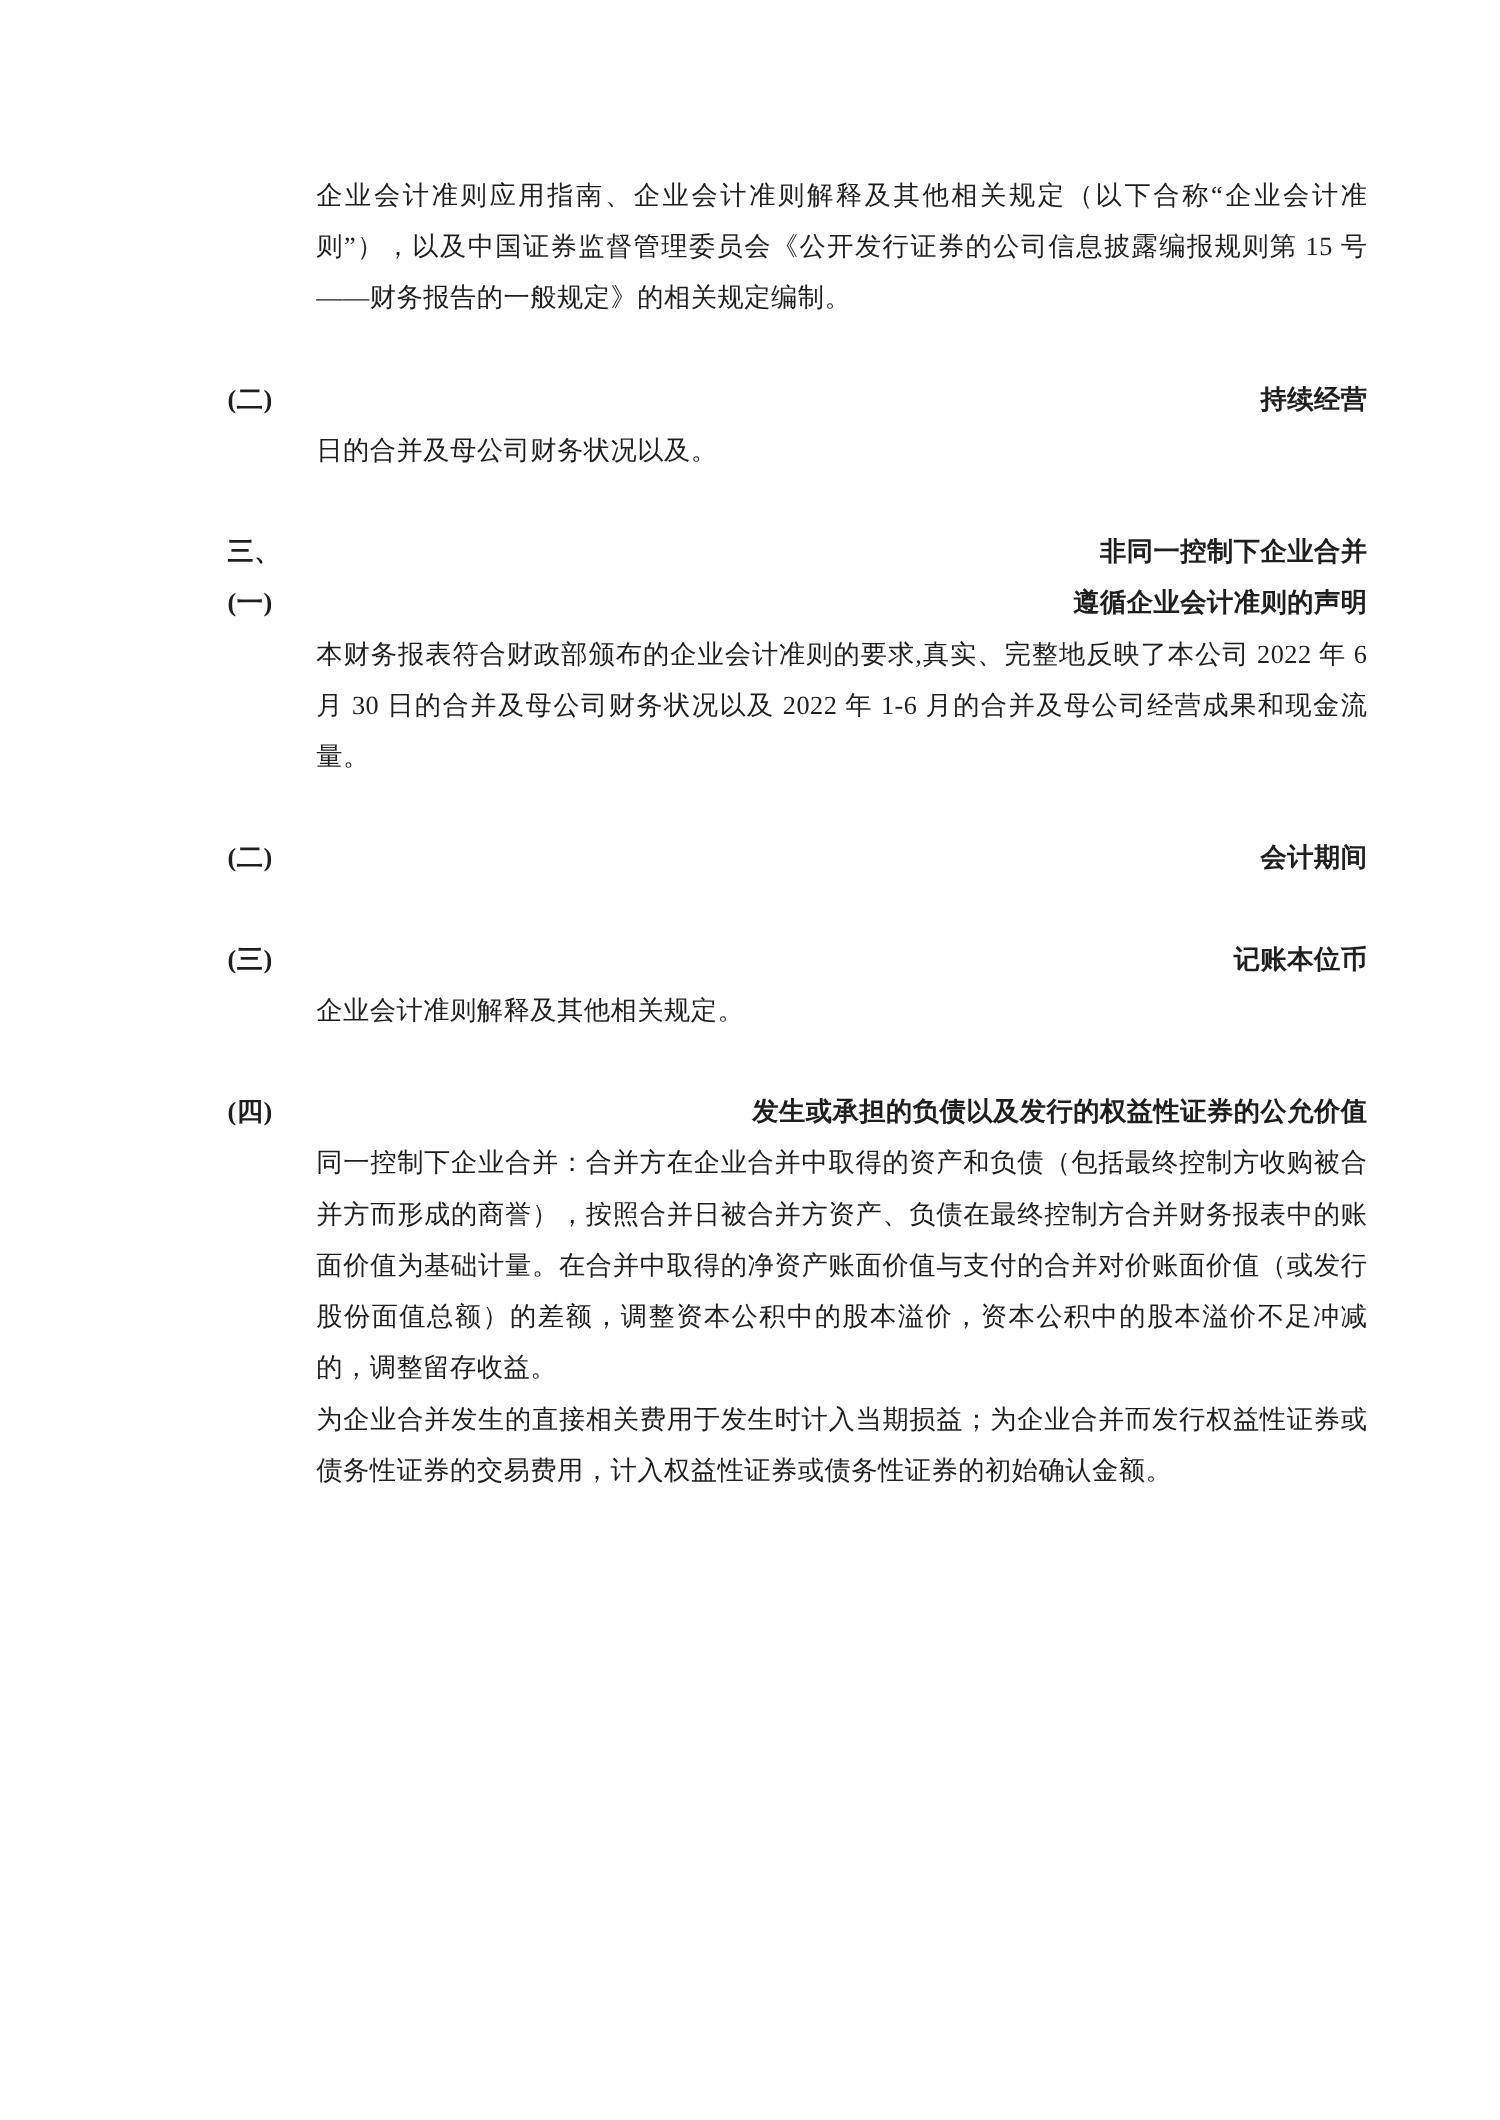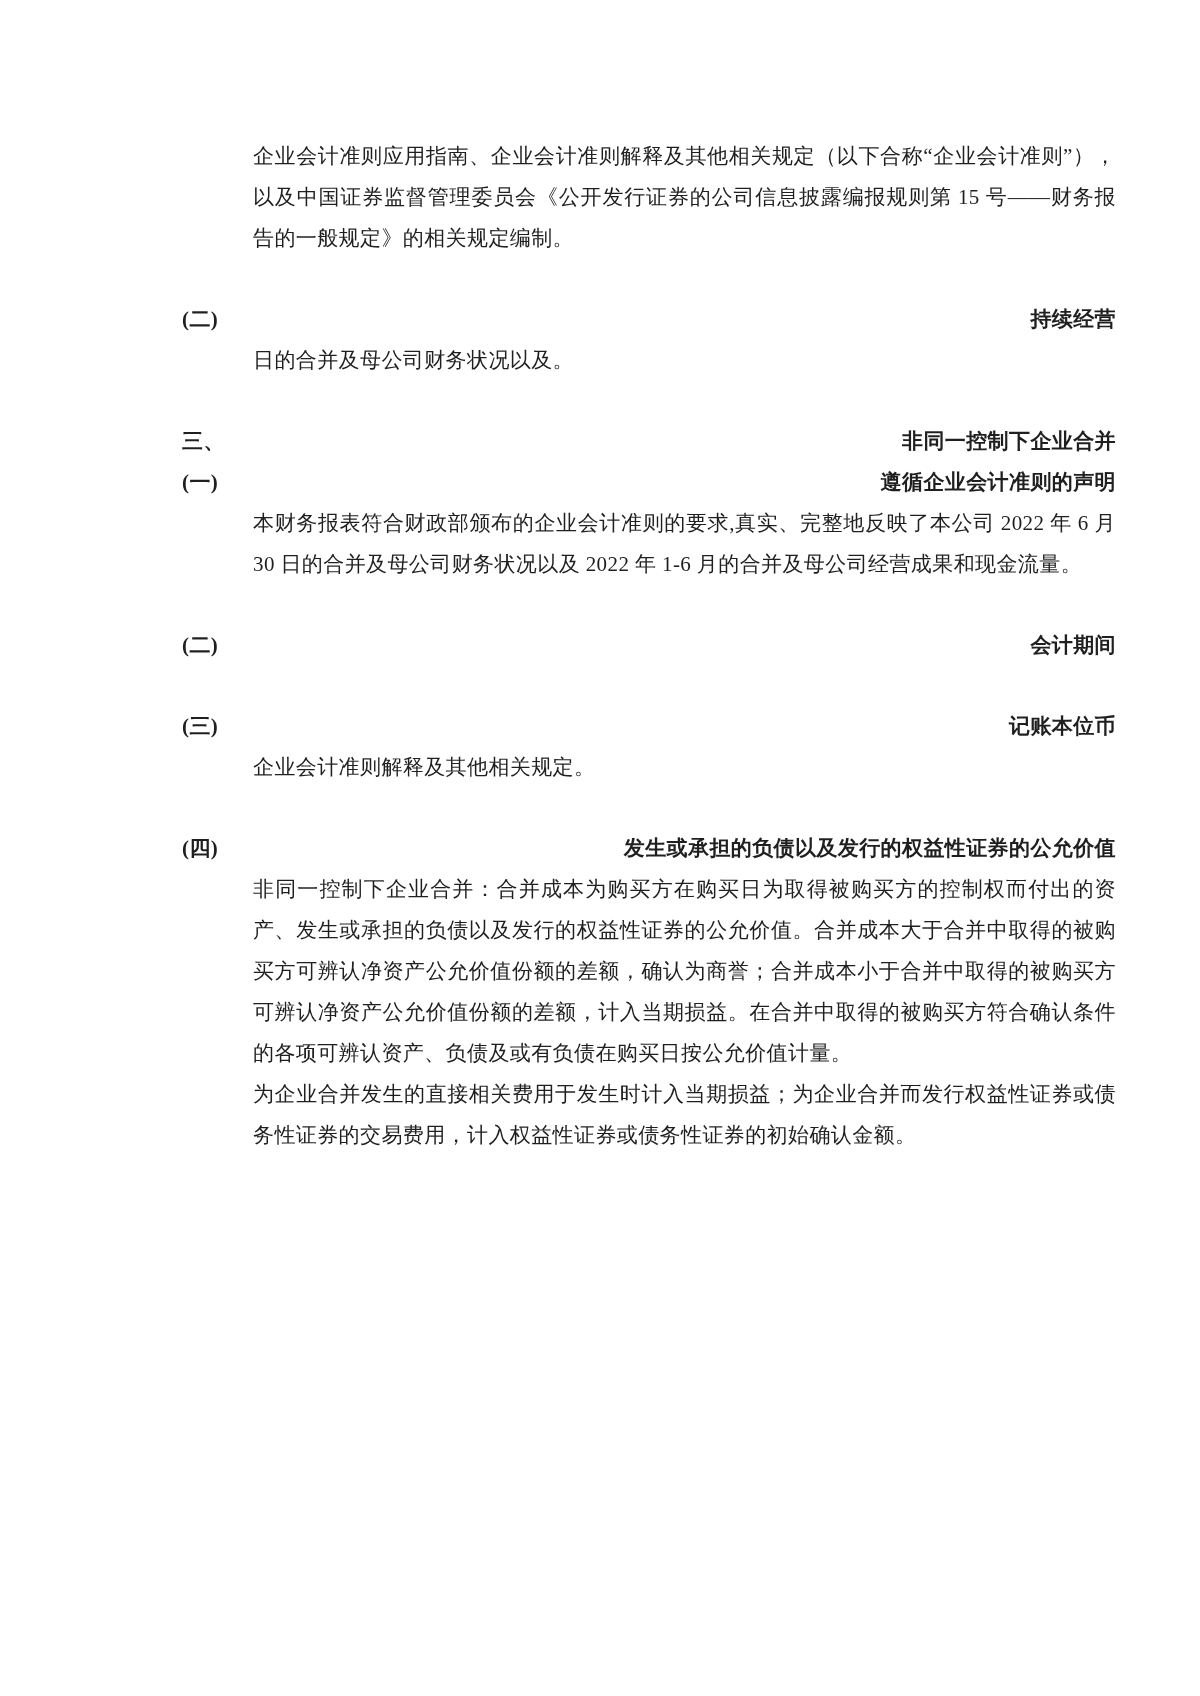--- a/index.html
+++ b/index.html
@@ -9,21 +9,21 @@
     height: 1696px;
     background: #ffffff;
     color: #1f1f1f;
     font-family: "Liberation Serif", "DejaVu Serif", serif;
     overflow: hidden;
     box-sizing: border-box;
   }
   .content {
     box-sizing: border-box;
     width: 100%;
-    padding: 136px 84px 0 182px; 
+    padding: 136px 106px 0 182px; 
   }
   .para {
     margin: 0;
     font-size: 21px;
     line-height: 41px;
     text-align: justify;
     letter-spacing: 0.4px;
   }
   .intro {
     margin-left: 71px;
@@ -91,19 +91,19 @@
           <div class="section-body">
             <p class="para">企业会计准则解释及其他相关规定。</p>
           </div>
         </div>
         <div class="section">
           <div class="section-header">
             <span class="section-label">(四)</span>
             <span class="section-title">发生或承担的负债以及发行的权益性证券的公允价值</span>
           </div>
           <div class="section-body">
-            <p class="para">非同一控制下企业合并：合并成本为购买方在购买日为取得被购买方的控制权而付出的资产、发生或承担的负债以及发行的权益性证券的公允价值。合并成本大于合并中取得的被购买方可辨认净资产公允价值份额的差额，确认为商誉；合并成本小于合并中取得的被购买方可辨认净资产公允价值份额的差额，计入当期损益。在合并中取得的被购买方符合确认条件的各项可辨认资产、负债及或有负债在购买日按公允价值计量。</p>
+            <p class="para">同一控制下企业合并：合并方在企业合并中取得的资产和负债（包括最终控制方收购被合并方而形成的商誉），按照合并日被合并方资产、负债在最终控制方合并财务报表中的账面价值为基础计量。在合并中取得的净资产账面价值与支付的合并对价账面价值（或发行股份面值总额）的差额，调整资本公积中的股本溢价，资本公积中的股本溢价不足冲减的，调整留存收益。</p>
             <p class="para">为企业合并发生的直接相关费用于发生时计入当期损益；为企业合并而发行权益性证券或债务性证券的交易费用，计入权益性证券或债务性证券的初始确认金额。</p>
           </div>
         </div>
       </div>
   </div>
 </div>
 
 </body></html>

